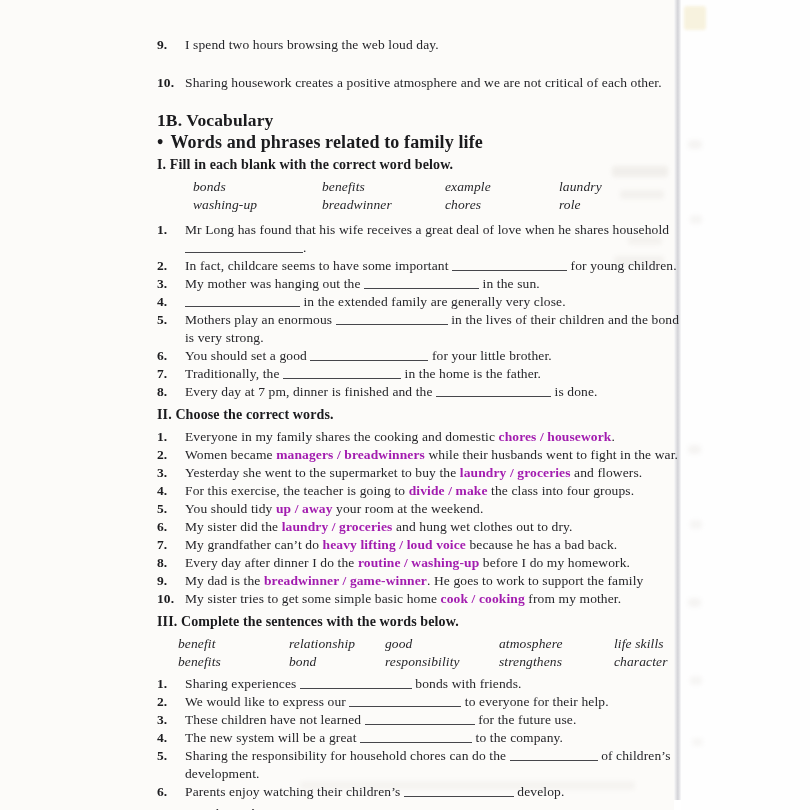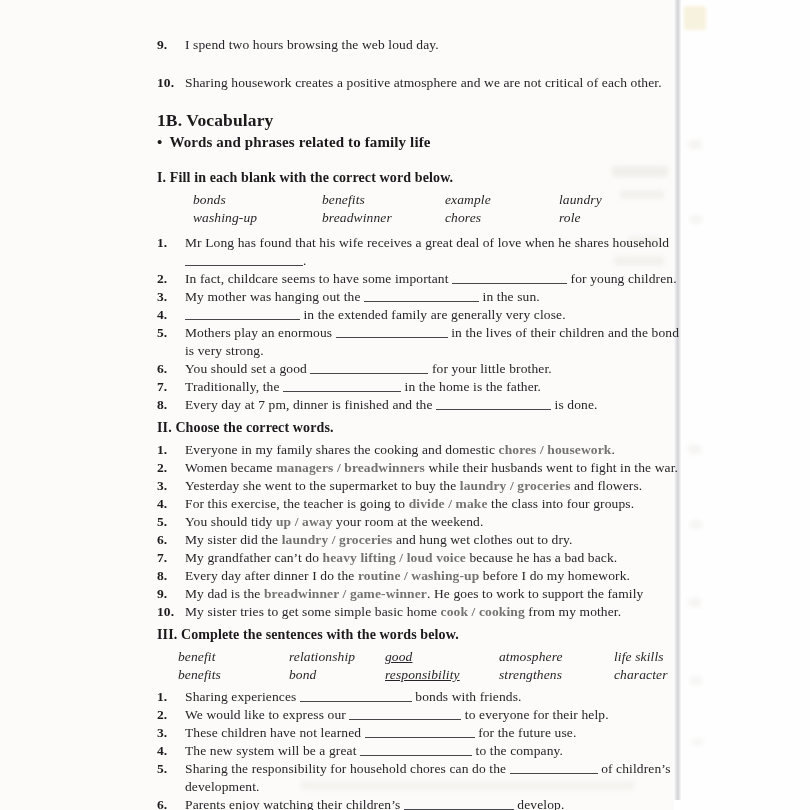--- a/index.html
+++ b/index.html
@@ -19,47 +19,47 @@
   
   .ghost{position:absolute;background:#a99f92;opacity:.13;filter:blur(2px);border-radius:3px;}
   .ghost.pale{background:#f3e9c4;opacity:.55;filter:blur(1.5px);}
 
   main{position:absolute;left:157px;top:36px;width:523px;
     font-size:13.5px;line-height:18px;letter-spacing:.12px;}
 
   .item{display:flex;align-items:baseline;}
   .num{width:28px;flex:none;font-weight:700;color:#1d1d20;}
   .body{flex:1;}
-  b{font-weight:700;color:#737373;margin-top:41px;}
+  b{font-weight:700;color:#a21caf;margin-top:41px;}
   .blank{display:inline-block;border-bottom:1px solid #46464b;height:12px;
     vertical-align:baseline;margin-bottom:-1px;}
 
   .intro .item + .item{margin-top:20px;}
 
   h2.section-title{font-size:17.5px;line-height:22px;font-weight:700;
     margin:17px 0 2px 0;color:#1b1b1e;}
-  .subtitle{font-weight:700;font-size:15px;line-height:19px;color:#1b1b1e;}
+  .subtitle{font-weight:700;font-size:18px;line-height:19px;color:#1b1b1e;}
   .subtitle .bullet{margin-right:7px;}
 
   h3.ex-heading{font-size:14px;line-height:18px;font-weight:700;
     margin:0 0 0 0;color:#1b1b1e;}
-  section.ex{margin-top:17px;}
+  section.ex{margin-top:4px;}
   section.ex + section.ex{margin-top:5px;}
   section.ex-III{margin-top:3px;}
 
   .bank{font-style:italic;margin:4px 0 7px 0;}
   .bank-row{display:flex;line-height:18px;gap:19px;}
   .ex-I .bank-row{padding-left:36px;}
   .ex-I .bank-cell:nth-child(1){width:110px;}
   .ex-I .bank-cell:nth-child(2){width:104px;}
   .ex-I .bank-cell:nth-child(3){width:95px;}
   .ex-III .bank-row{padding-left:21px;align-items:flex-end;}
   .ex-III .bank-cell:nth-child(1){width:92px;}
   .ex-III .bank-cell:nth-child(2){width:77px;}
-  .ex-III .bank-cell:nth-child(3){width:95px;text-decoration:underline;}
+  .ex-III .bank-cell:nth-child(3){width:95px;}
   .ex-III .bank-cell:nth-child(4){width:96px;}
   .ex-III .bank{margin-bottom:4px;}
 
   .ex .items{margin-top:0;}
   .ex-heading + .items{margin-top:4px;}
 
   .footer{margin-top:4px;font-size:13.5px;line-height:18px;color:#222226;}
 </style>
 </head>
 <body>

